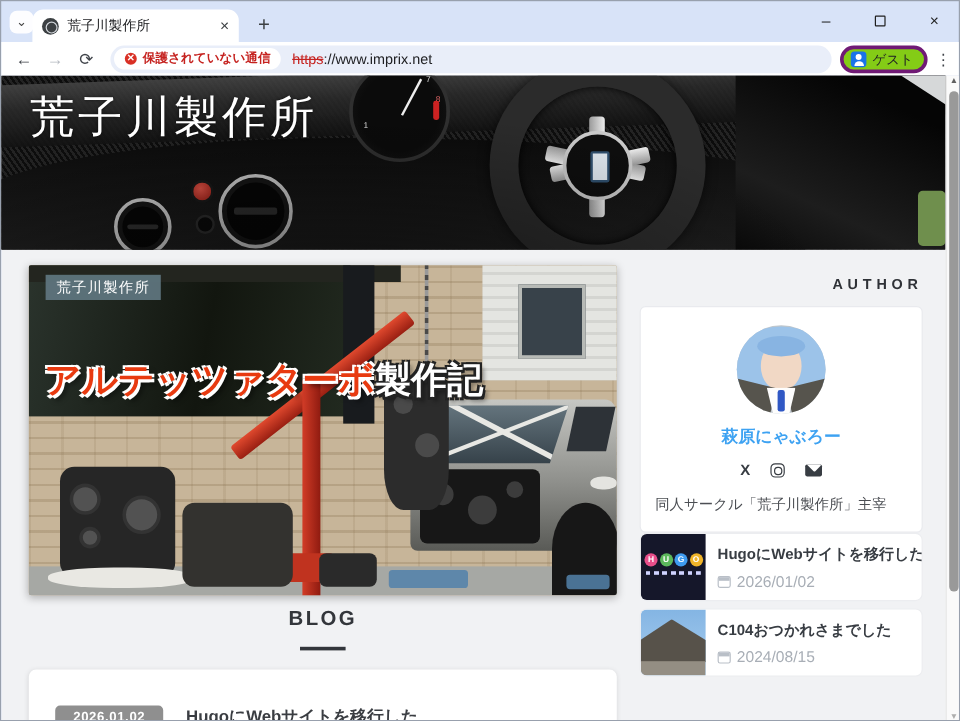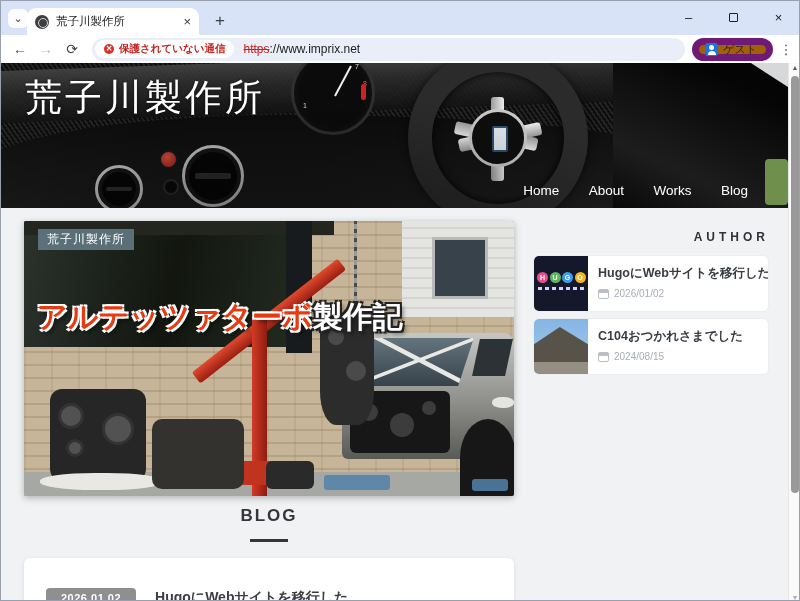--- a/index.html
+++ b/index.html
@@ -21,21 +21,21 @@
 
   .toolbar { position:absolute; top:34px; left:0; width:800px; height:28px; background:#fff; display:flex; align-items:center; padding:0 6px; }
   .navbtn { width:26px; text-align:center; font-size:14px; color:#3f4349; }
   .navbtn.disabled { color:#b7bbc2; }
   .omnibox { flex:1; height:23px; margin:0 7px; background:#e9eef9; border-radius:12px; display:flex; align-items:center; padding:0 10px 0 3px; overflow:hidden; }
   .warnchip { background:#fff; height:18px; border-radius:10px; display:flex; align-items:center; gap:5px; padding:0 9px; flex:none; }
   .warnicon { width:10px; height:10px; border-radius:50%; background:#d93025; color:#fff; font-size:8px; line-height:10px; text-align:center; font-weight:bold; }
   .warntext { font-size:10.5px; font-weight:600; color:#c5221f; white-space:nowrap; }
   .urltext { margin-left:9px; font-size:12px; color:#202124; white-space:nowrap; }
   .urlscheme { color:#c5221f; text-decoration:line-through; }
-  .guestpill { height:23px; border:7px solid #701a75; border-radius:12px; background:#a16207; display:flex; align-items:center; gap:5px; padding:0 9px 0 6px; flex:none; }
+  .guestpill { height:23px; border:3px solid #701a75; border-radius:12px; background:#84cc16; display:flex; align-items:center; gap:5px; padding:0 9px 0 6px; flex:none; }
   .guesticon { width:13px; height:13px; border-radius:3px; background:#1a73e8; position:relative; }
   .guesticon:before { content:""; position:absolute; left:4px; top:2.5px; width:5px; height:5px; border-radius:50%; background:#fff; }
   .guesticon:after { content:""; position:absolute; left:2.5px; top:8px; width:8px; height:4px; border-radius:4px 4px 0 0; background:#fff; }
   .guestlabel { font-size:11px; color:#202124; }
   .kebab { width:18px; text-align:center; font-size:13px; color:#3f4349; letter-spacing:0; margin-left:4px; }
 
   
   .viewport { position:absolute; top:62px; left:0; width:800px; height:539px; background:#f1f2f4; overflow:hidden; }
 
   
@@ -135,21 +135,21 @@
   .soc-x { font-size:12.5px; font-weight:bold; color:#383d43; line-height:13px; }
   .soc-ig { width:12px; height:12px; border:1.6px solid #383d43; border-radius:4px; position:relative; }
   .soc-ig:after { content:""; position:absolute; left:2px; top:2px; width:4.5px; height:4.5px; border:1.4px solid #383d43; border-radius:50%; }
   .soc-mail { width:14px; height:10px; background:#383d43; border-radius:1.5px; position:relative; overflow:hidden; }
   .soc-mail:after { content:""; position:absolute; left:2px; top:-4px; width:10px; height:8px; background:#fff; transform:rotate(45deg); border-radius:1px; }
   .byline { margin-top:13px; text-align:left; font-size:12px; color:#4c4f54; }
   .sidepost { display:flex; background:#fff; border:1px solid #ecedf0; border-radius:6px; margin-bottom:6px; height:57px; overflow:hidden; }
   .thumb { width:54px; height:100%; flex:none; position:relative; overflow:hidden; }
   .spbody { flex:1; padding:9px 10px 0; }
   .sptitle { font-size:12.5px; font-weight:bold; color:#383d43; white-space:nowrap; overflow:hidden; }
-  .spdate { margin-top:6px; display:flex; align-items:center; gap:5px; font-size:10px; color:#a8aeb6; }
+  .spdate { margin-top:6px; display:flex; align-items:center; gap:5px; font-size:13px; color:#a8aeb6; }
   .calicon { width:11px; height:10px; border:1.4px solid #b9bfc7; border-radius:2px; position:relative; }
   .calicon:after { content:""; position:absolute; left:0; top:0; width:100%; height:3px; background:#b9bfc7; }
   
   .th-hugo { background:#15172a; }
   .th-hugo .row { position:absolute; left:3px; top:16px; display:flex; gap:1.5px; }
   .th-hugo .hex { width:11px; height:11px; border-radius:50%; color:#fff; font-size:7px; font-weight:bold; text-align:center; line-height:11px; }
   .th-hugo .sub { position:absolute; left:4px; top:31px; width:46px; height:3px; background:repeating-linear-gradient(90deg,#cfd3ff 0 4px,transparent 4px 7px); }
   
   .th-c104 { background:linear-gradient(#84b5e3,#a9cef0); }
   .th-c104 .roofshape { position:absolute; left:-4px; top:8px; width:62px; height:36px; background:#57524a; clip-path:polygon(0 55%,48% 0,100% 55%,100% 100%,0 100%); }
@@ -223,26 +223,20 @@
       <div class="hx-rightdark"></div>
       <div class="hx-pillar"></div>
       <div class="hx-green"></div>
       <div class="hx-wheelrim"></div>
       <div class="hx-spoke" style="transform:rotate(192deg);"></div>
       <div class="hx-spoke" style="transform:rotate(-12deg);"></div>
       <div class="hx-spoke" style="transform:rotate(90deg);"></div>
       <div class="hx-hub"></div>
       <div class="hx-vignette"></div>
       <div class="sitetitle">荒子川製作所</div>
-      <div class="sitenav">
-        <span>Home</span>
-        <span>About</span>
-        <span>Works</span>
-        <span>Blog</span>
-      </div>
     </div>
 
     <div class="content">
       <div class="maincol">
 
         <div class="featured">
           <div class="sc-wall"></div>
           <div class="sc-garage"></div>
           <div class="sc-roof"></div>
           <div class="sc-beam"></div>
@@ -287,20 +281,38 @@
         <div class="blogheading">BLOG</div>
         <div class="bloghr"></div>
         <div class="postrow">
           <span class="datebadge">2026.01.02</span>
           <span class="posttitle">HugoにWebサイトを移行した</span>
         </div>
       </div>
 
       <div class="sidebar">
         <div class="sideheading">AUTHOR</div>
+        <div class="authorcard">
+          <div class="avatar">
+            <div class="av-hair"></div>
+              <div class="av-face"></div>
+              <div class="av-bangs"></div>
+            <div class="av-body-l"></div>
+              <div class="av-body-r"></div>
+              <div class="av-shirt"></div>
+              <div class="av-tie"></div>
+          </div>
+          <div class="authorname">萩原にゃぶろー</div>
+          <div class="socialrow">
+            <span class="soc-x">X</span>
+            <span class="soc-ig"></span>
+            <span class="soc-mail"></span>
+          </div>
+          <div class="byline">同人サークル「荒子川製作所」主宰</div>
+        </div>
 
 
         <div class="sidepost">
           <div class="thumb th-hugo">
             <div class="row">
               <span class="hex" style="background:#e84e8a;">H</span>
               <span class="hex" style="background:#5cb85c;">U</span>
               <span class="hex" style="background:#3e9bf0;">G</span>
               <span class="hex" style="background:#f0b429;">O</span>
             </div>

